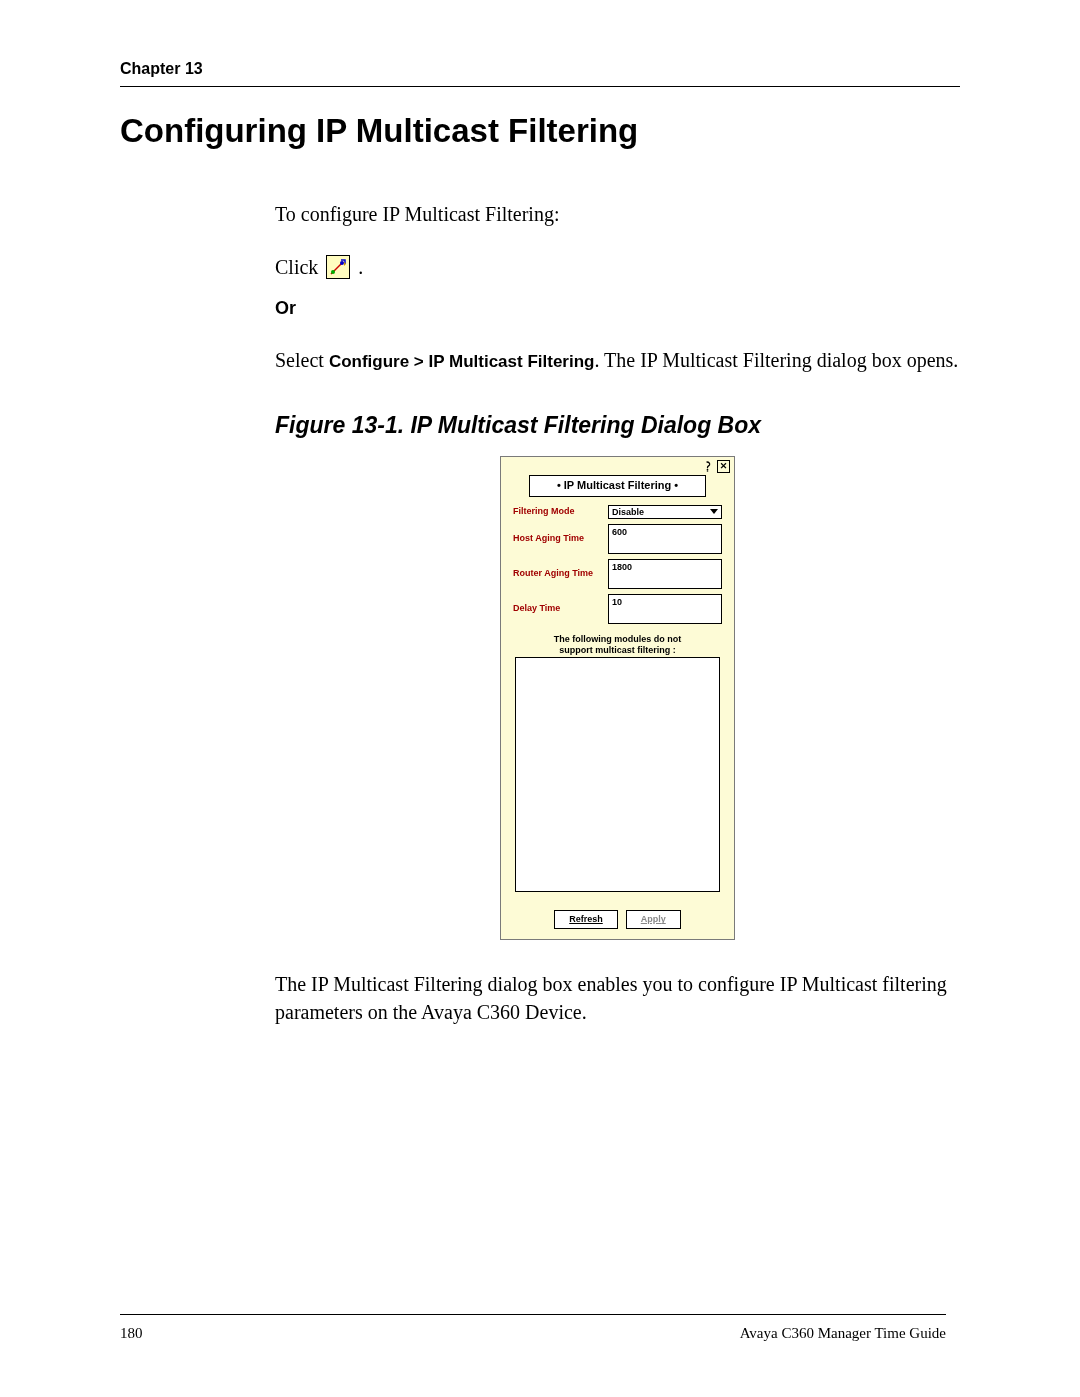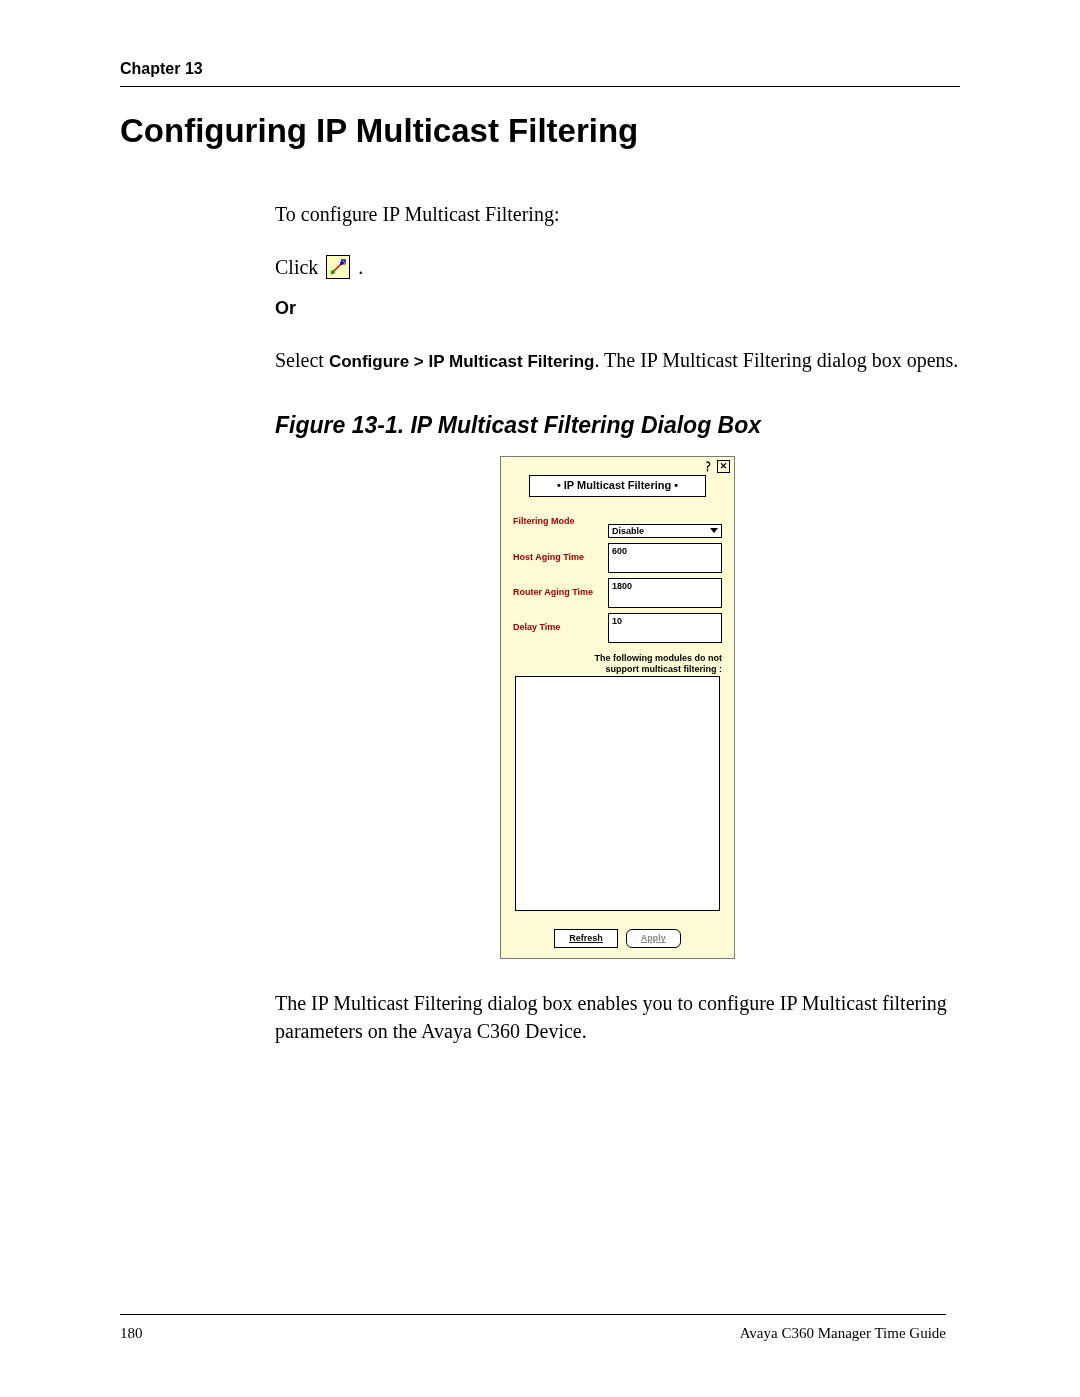--- a/index.html
+++ b/index.html
@@ -122,37 +122,36 @@
     padding: 1px 3px;
     height: 30px;
     line-height: 12px;
   }
   .field-select {
     flex: 1;
     display: flex;
     border: 1px solid #000;
     background: #fff;
     height: 14px;
-    margin-top: 19px;
   }
   .field-select-text {
     flex: 1;
     font-size: 9px;
     font-weight: bold;
     padding: 0 3px;
     line-height: 12px;
   }
   .field-select-arrow {
     width: 14px;
     display: flex;
     align-items: center;
     justify-content: center;
   }
   .modules-caption {
-    text-align: right;
+    text-align: center;
     font-size: 9px;
     font-weight: bold;
     margin: 10px 0 2px 0;
     line-height: 1.2;
   }
   .modules-list {
     border: 1px solid #000;
     background: #fff;
     height: 235px;
     margin: 0 2px;
@@ -165,21 +164,21 @@
   }
   .dlg-btn {
     border: 1px solid #000;
     background: #fff;
     font-size: 9px;
     font-weight: bold;
     padding: 2px 14px;
     cursor: pointer;
     text-decoration: underline;
   }
-  .dlg-btn.disabled { color: #888; cursor: default; border-radius: 6px; }
+  .dlg-btn.disabled { color: #888; cursor: default; }
   .after-para { font-size: 20px; line-height: 1.4; }
   .footer {
     position: absolute;
     bottom: 55px;
     left: 120px;
     right: 134px;
   }
   .hr-bottom {
     border: none;
     border-top: 1px solid #000;

